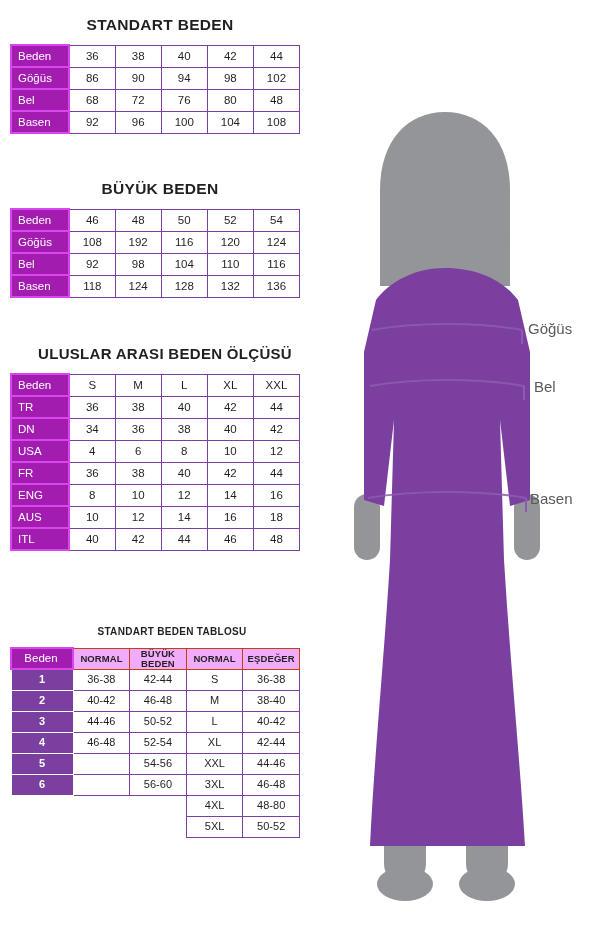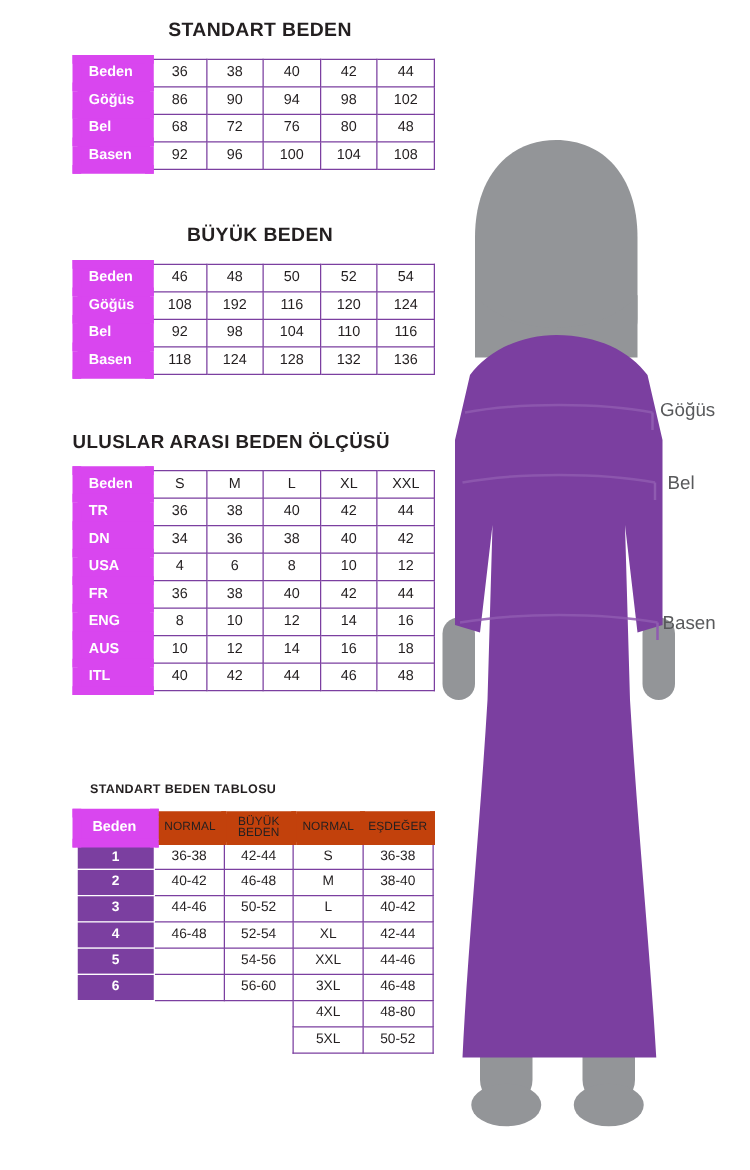--- a/index.html
+++ b/index.html
@@ -18,57 +18,56 @@
     background: #ffffff;
   }
 
   
   #left {
     position: absolute;
     left: 10px;
     top: 0;
     width: 310px;
     height: 920px;
-    margin-left: 48px;
   }
 
   .tbl-title {
     font-weight: bold;
     font-size: 15.5px;
     letter-spacing: 0.3px;
     color: #231f20;
     text-align: center;
     padding: 0;
     margin: 0;
   }
-  .tbl-title.left-align { text-align: left; }
+  .tbl-title.left-align { text-align: center; }
 
   table.sz {
     border-collapse: collapse;
     table-layout: fixed;
     font-size: 11.5px;
     color: #231f20;
   }
   table.sz td {
     border: 1px solid #ffffff;
     height: 22px;
     text-align: center;
     vertical-align: middle;
     padding: 0 2px;
     line-height: 1.05;
   }
   
   table.sz td.lbl {
-    background: #d946ef;
+    background: #a21caf;
     color: #ffffff;
-    font-weight: bold;
+    font-weight: normal;
     text-align: left;
     padding-left: 6px;
     font-size: 11.5px;
-    border: 7px solid #d946ef;
+    border: 2px solid #d946ef;
   }
   table.sz td.val {
     background: #ffffff;
     border: 1px solid #7b3fa0;
   }
 
   
   #t1 { width: 290px; }
   #t1 td.lbl { width: 58px; }
   #t2 { width: 290px; }
@@ -76,23 +75,23 @@
 
   
   #t3 { width: 290px; }
   #t3 td.lbl { width: 58px; }
 
   
   #t4 { width: 290px; font-size: 11px; }
   #t4 td { height: 21px; }
   #t4 td.lbl { width: 62px; text-align: center; padding-left: 0; }
   #t4 td.hd {
-    background: #c2410c;
-    border: 4px solid #c2410c;
-    font-weight: normal;
+    background: #f0abfc;
+    border: 1px solid #c2410c;
+    font-weight: bold;
     font-size: 9.5px;
     letter-spacing: .1px;
   }
   #t4 td.rownum {
     background: #7b3fa0;
     color: #fff;
     font-weight: bold;
     text-align: center;
   }
   #t4 td.empty { background: #ffffff; border: 1px solid #7b3fa0; }

